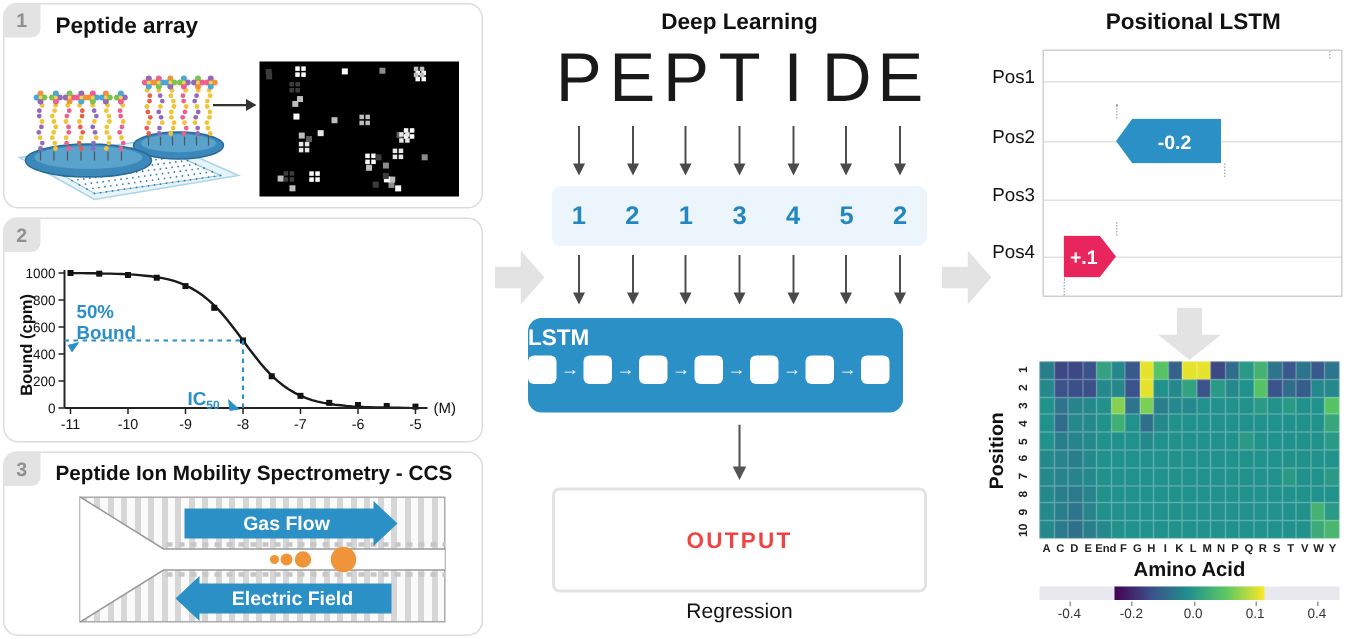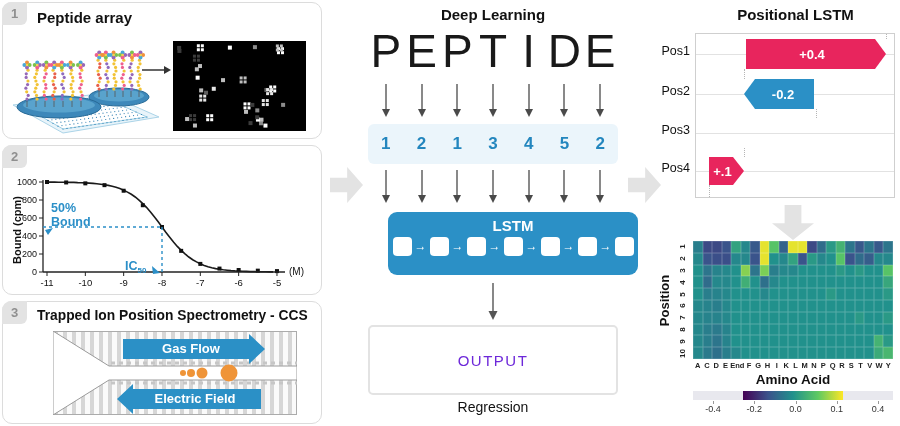--- a/index.html
+++ b/index.html
@@ -16,29 +16,29 @@
          border:1px solid #ababab;
          background:repeating-linear-gradient(90deg,#d6d6d6 0 4px,#fafafa 4px 9px);}
   .tims-svg{position:absolute;left:50px;top:29px;}
   
   .dl-title{position:absolute;left:368px;top:6px;width:250px;text-align:center;font-size:15px;font-weight:bold;}
   .seq-row{position:absolute;left:368px;width:250px;display:grid;grid-template-columns:repeat(7,1fr);justify-items:center;}
   .pep-letter{font-size:46px;font-weight:300;line-height:50px;color:#191919;}
   .num-strip{position:absolute;left:368px;top:124px;width:250px;height:40px;background:#ebf5fb;border-radius:6px;}
   .num-grid{width:100%;height:100%;display:grid;grid-template-columns:repeat(7,1fr);justify-items:center;align-items:center;}
   .enc-num{font-size:17px;font-weight:bold;color:#2386be;}
-  .lstm-box{position:absolute;left:388px;top:212px;width:250px;height:63px;background:#2b90c6;border-radius:9px;
-            display:flex;flex-direction:column;align-items:center;}
+  .lstm-box{position:absolute;left:352px;top:212px;width:250px;height:63px;background:#2b90c6;border-radius:9px;
+            display:flex;flex-direction:column;align-items:flex-start;}
   .lstm-title{color:#fff;font-weight:bold;font-size:15px;margin-top:5px;}
   .lstm-cells{display:flex;align-items:center;gap:3px;margin-top:3px;}
   .lstm-cell{width:19px;height:19px;background:#fff;border-radius:4px;}
   .lstm-arrow{color:#fff;font-size:12px;line-height:19px;}
   .output-box{position:absolute;left:368px;top:325px;width:250px;height:70px;border:2px solid #e3e3e3;border-radius:5px;
               box-sizing:border-box;display:flex;align-items:center;justify-content:center;}
-  .output-label{color:#6d28d9;font-weight:normal;font-size:15px;letter-spacing:1.5px;}
+  .output-label{color:#ef4444;font-weight:bold;font-size:15px;letter-spacing:1.5px;}
   .regression{position:absolute;left:368px;top:399px;width:250px;text-align:center;font-size:14px;}
   
   .blk-right{position:absolute;width:33px;height:36px;background:#e3e3e3;
      clip-path:polygon(0 30%,52% 30%,52% 0,100% 50%,52% 100%,52% 70%,0 70%);}
   .blk-down{position:absolute;width:42px;height:35px;background:#e3e3e3;
      clip-path:polygon(30% 0,70% 0,70% 52%,100% 52%,50% 100%,0 52%,30% 52%);}
   
   .shap-title{position:absolute;left:698px;top:6px;width:195px;text-align:center;font-size:15px;font-weight:bold;}
   .shap-chart{position:absolute;left:695px;top:33px;width:198px;height:163px;border:1.5px solid #cfcfcf;
               background:#fff;box-sizing:content-box;}
@@ -612,21 +612,21 @@
       <text x="42" y="40" font-size="12.5" font-weight="bold" fill="#2b8fc8">50%</text>
       <text x="42" y="54" font-size="12.5" font-weight="bold" fill="#2b8fc8">Bound</text>
       <polygon points="36,58 44,56 39,63" fill="#2b8fc8"></polygon>
       <text x="116" y="98" font-size="12.5" font-weight="bold" fill="#2b8fc8"><tspan>IC</tspan><tspan font-size="8" dy="2.5">50</tspan></text>
       <polygon points="143,94 151,101 144,102" fill="#2b8fc8"></polygon>
     </svg>
   </div>
 
   <div class="panel" style="left:2px;top:301px;width:320px;height:123px;">
     <div class="badge">3</div>
-    <div class="panel-title" style="font-size:13.8px;">Trapped Ion Position Spectrometry - CCS</div>
+    <div class="panel-title" style="font-size:13.8px;">Peptide Ion Mobility Spectrometry - CCS</div>
     <div class="tims-stripes"></div>
     <svg class="tims-svg" width="244" height="84" viewBox="0 0 244 84">
       <polygon points="0,0 56,35 244,35 244,49 56,49 0,84" fill="#ffffff" stroke="#9a9a9a" stroke-width="1"></polygon>
       <line x1="58" y1="32" x2="244" y2="32" stroke="#c6c6c6" stroke-width="3" stroke-dasharray="4,4"></line>
       <line x1="58" y1="52" x2="244" y2="52" stroke="#c6c6c6" stroke-width="3" stroke-dasharray="4,4"></line>
       <polygon points="70,8 196,8 196,3 212,18 196,33 196,28 70,28" fill="#2b90c6"></polygon>
       <text x="138" y="22" text-anchor="middle" font-size="13" font-weight="bold" fill="#fff">Gas Flow</text>
       <polygon points="208,58 80,58 80,53 64,68 80,83 80,78 208,78" fill="#2b90c6"></polygon>
       <text x="142" y="72" text-anchor="middle" font-size="13" font-weight="bold" fill="#fff">Electric Field</text>
       <circle cx="130" cy="42" r="3" fill="#ef9438"></circle>
@@ -752,23 +752,20 @@
   <div id="shap-chart" class="shap-chart">
     <div class="grid-h" style="top:20px;"></div>
     <div class="grid-h" style="top:60px;"></div>
     <div class="grid-h" style="top:99px;"></div>
     <div class="grid-h" style="top:137px;"></div>
     <div class="dotted-v" style="left:190px;top:0;height:5px;"></div>
     <div class="dotted-v" style="left:48px;top:35px;height:10px;"></div>
     <div class="dotted-v" style="left:120px;top:75px;height:9px;"></div>
     <div class="dotted-v" style="left:48px;top:114px;height:9px;"></div>
     <div class="dotted-v" style="left:13px;top:151px;height:12px;"></div>
-  <div class="shap-bar point-right" style="left: 50px; top: 5px; width: 140px; height: 30px; background: rgb(232, 37, 93);">
-        <span>+0.4</span>
-      </div>
       <div class="shap-bar point-left" style="left: 48px; top: 45px; width: 70px; height: 30px; background: rgb(43, 144, 198);">
         <span>-0.2</span>
       </div>
       <div class="shap-bar point-right" style="left: 13px; top: 123px; width: 35px; height: 28px; background: rgb(232, 37, 93);">
         <span>+.1</span>
       </div>
     </div>
   <div id="shap-labels">
       <div class="shap-row-label" style="top: 44px;">Pos1</div>
       <div class="shap-row-label" style="top: 84px;">Pos2</div>

